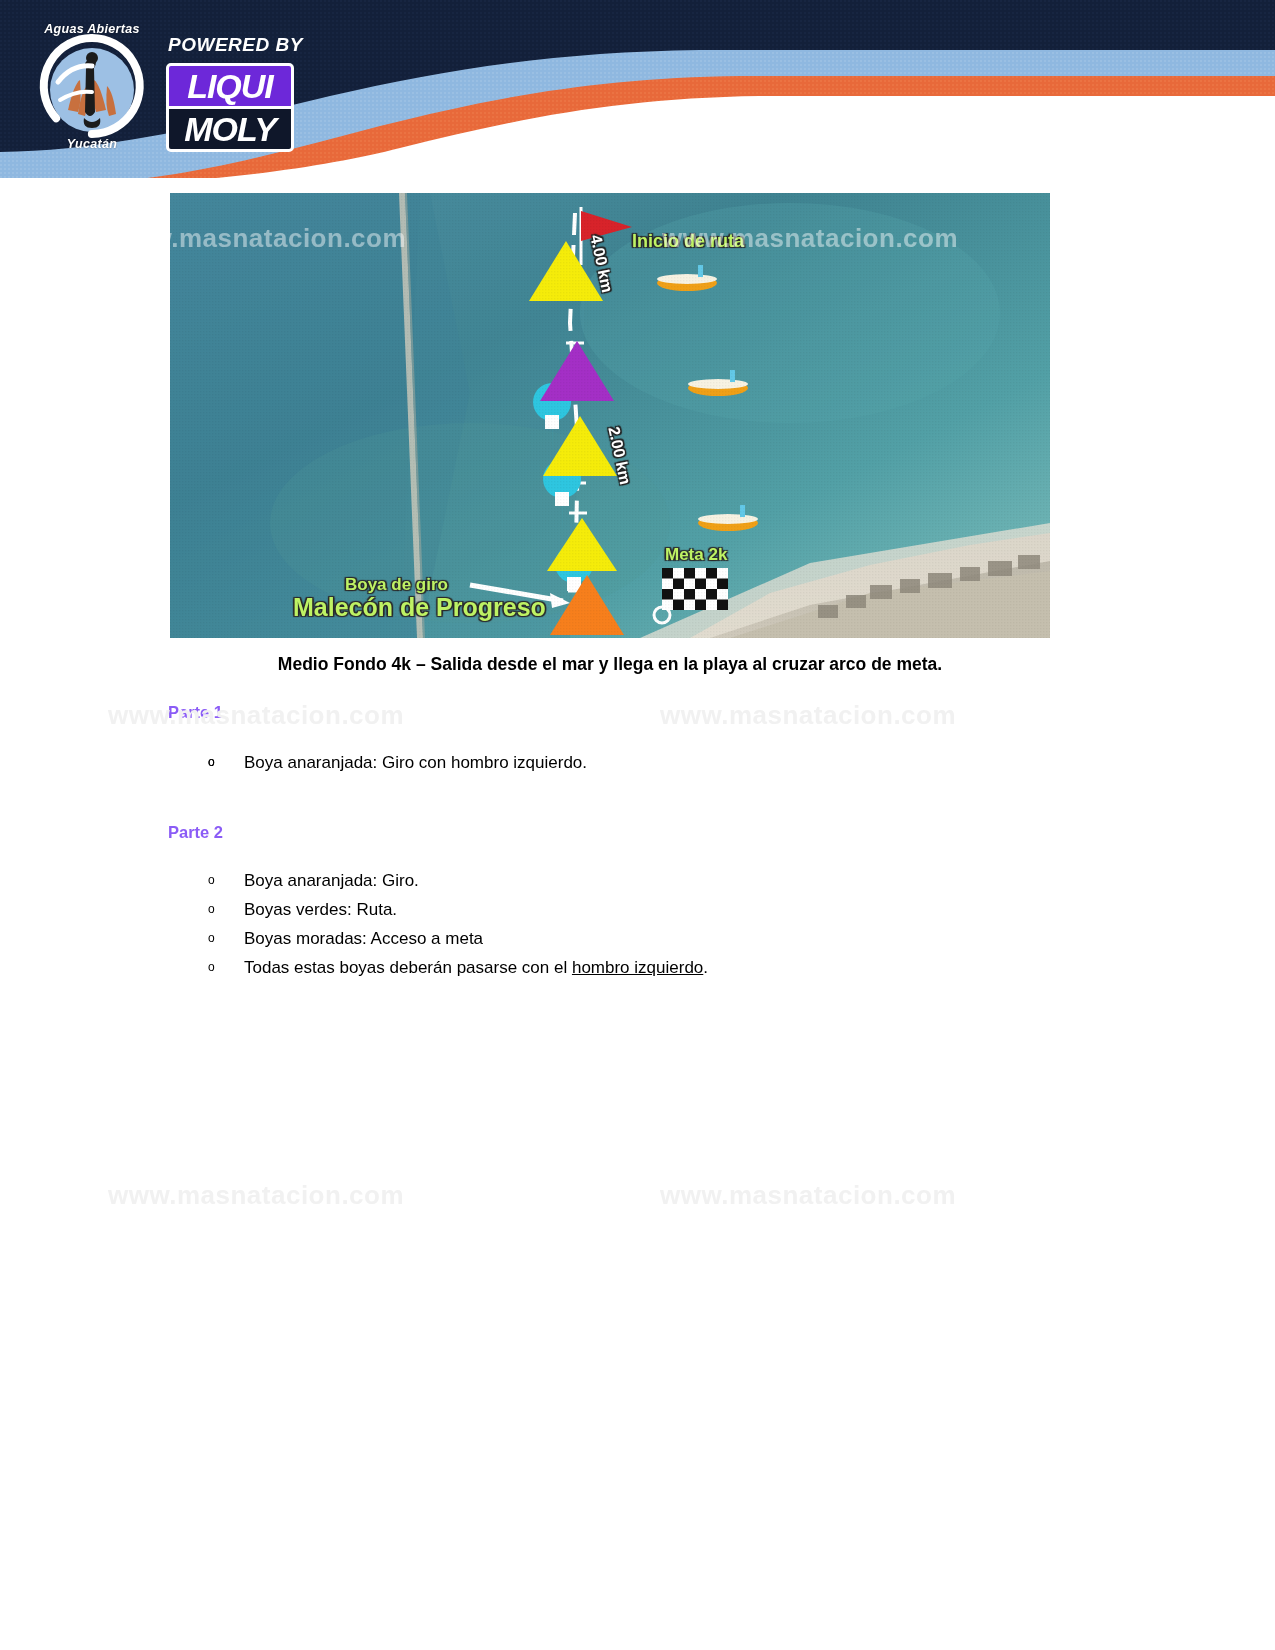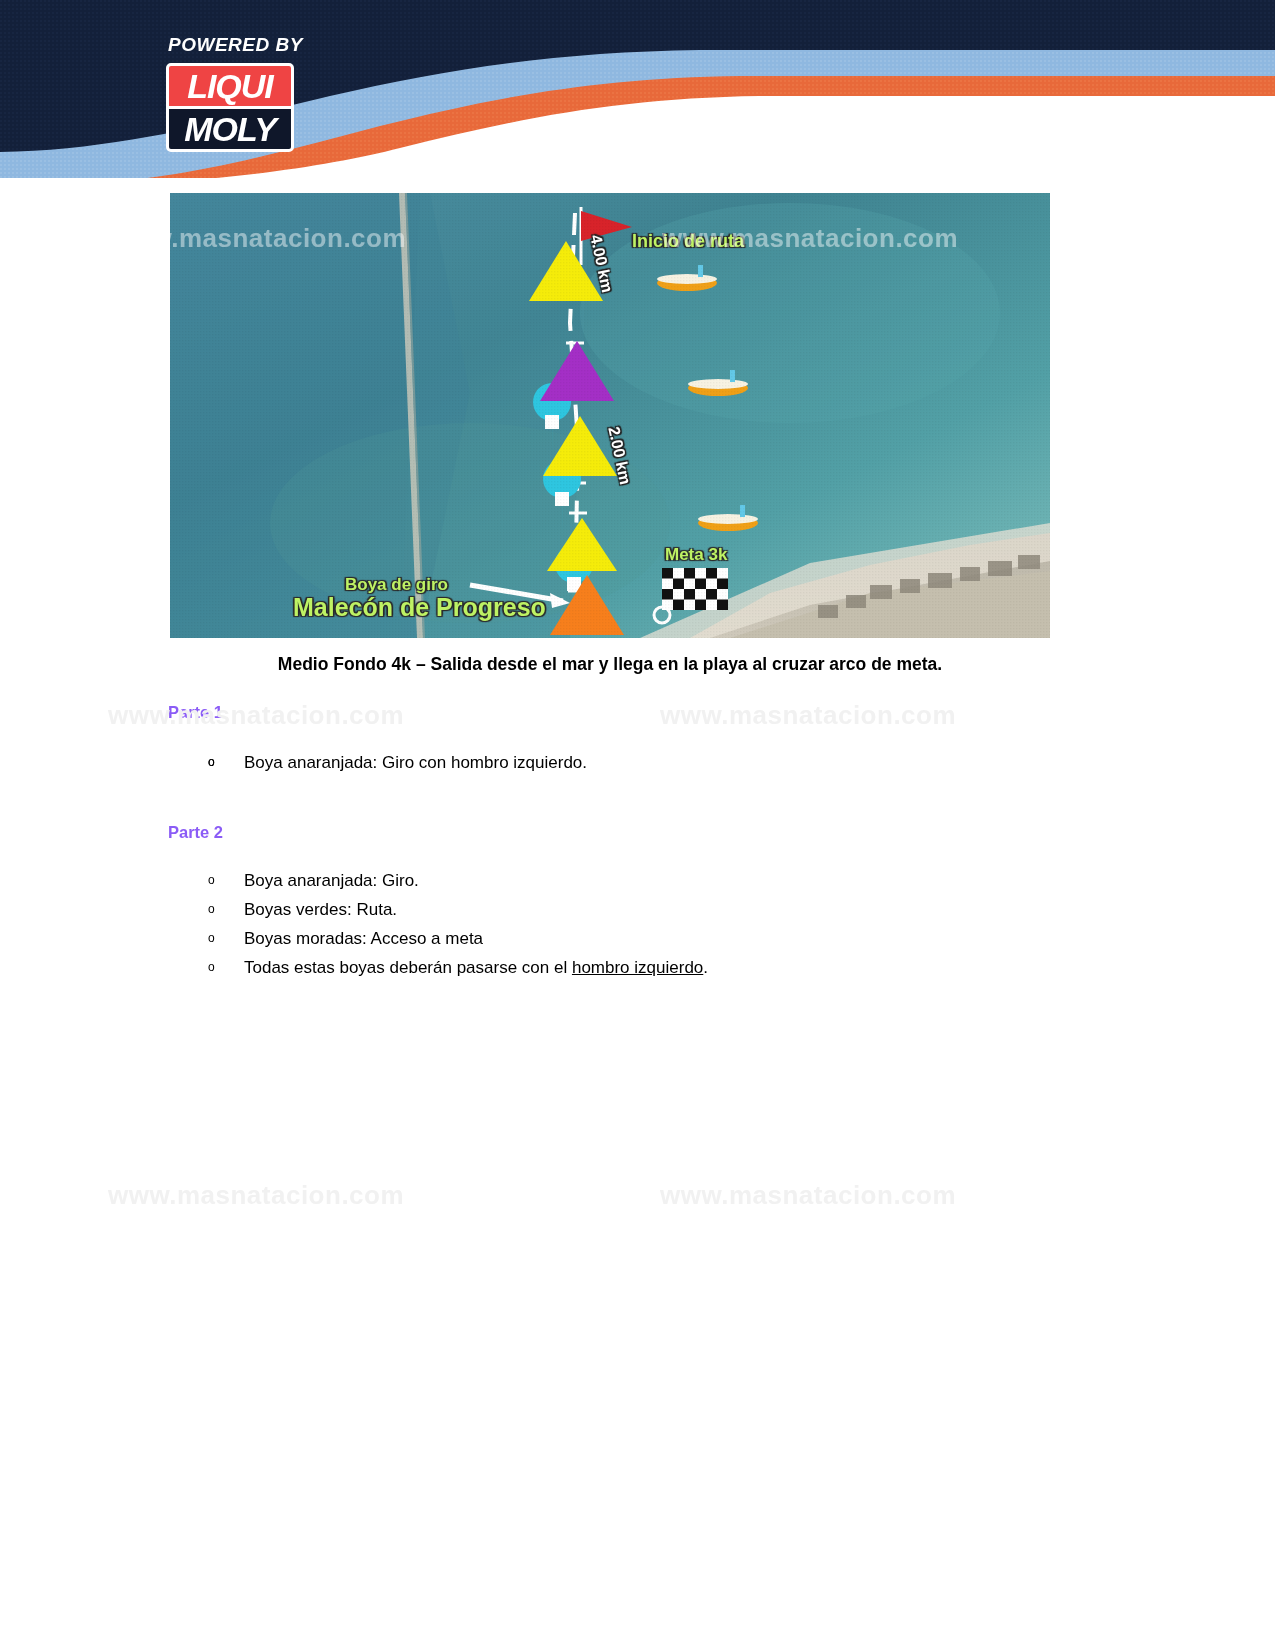--- a/index.html
+++ b/index.html
@@ -61,21 +61,21 @@
     white-space: nowrap;
   }
   .liqui-logo {
     width: 122px;
     border: 3px solid #ffffff;
     border-radius: 5px;
     overflow: hidden;
     background: #ffffff;
   }
   .liqui-top {
-    background: #ef4444;
+    background: #6d28d9;
     color: #ffffff;
     font-size: 34px;
     font-weight: bold;
     font-style: italic;
     text-align: center;
     line-height: 40px;
     letter-spacing: -1px;
     border-bottom: 3px solid #ffffff;
   }
   .liqui-bot {
@@ -216,20 +216,37 @@
         <circle cx="1" cy="1" r="0.8" fill="#f07f4f"></circle>
       </pattern>
     </defs>
     <rect x="0" y="0" width="1275" height="178" fill="url(#dots)"></rect>
     <path d="M 0 185 L 0 152 C 120 150 230 120 330 96 C 450 68 560 52 700 50 L 1275 50 L 1275 185 Z" fill="url(#dotsblue)"></path>
     <path d="M 0 185 L 60 185 C 180 182 280 152 380 126 C 500 96 600 78 740 76 L 1275 76 L 1275 185 Z" fill="url(#dotsorange)"></path>
     <path d="M 100 185 L 1275 185 L 1275 96 L 760 96 C 620 98 520 118 400 148 C 330 166 220 182 100 185 Z" fill="#ffffff"></path>
     <rect x="0" y="178" width="1275" height="7" fill="#ffffff"></rect>
   </svg>
 
+  <div class="logo-badge">
+    <svg width="108" height="140" viewBox="0 0 108 140">
+      <circle cx="54" cy="72" r="42" fill="#9dc0e4"></circle>
+      <path d="M54 20 a48 48 0 1 1 -0.5 0" fill="none" stroke="#ffffff" stroke-width="8" stroke-linecap="round" stroke-dasharray="150 40"></path>
+      <path d="M30 92 q6 -26 12 -30 q2 22 -2 32 Z" fill="#c8703e"></path>
+      <path d="M40 96 q3 -22 9 -28 q2 20 -2 30 Z" fill="#c8703e"></path>
+      <path d="M68 92 q-6 -26 -12 -30 q-2 22 2 32 Z" fill="#c8703e"></path>
+      <path d="M78 96 q-3 -22 -9 -28 q-2 20 2 30 Z" fill="#c8703e"></path>
+      <path d="M50 42 q3 -8 7 -2 q2 6 -1 10 l1 44 q-5 8 -10 0 l1 -44 q-3 -5 2 -8 Z" fill="#1c1c1c"></path>
+      <circle cx="54" cy="40" r="6" fill="#1c1c1c"></circle>
+      <path d="M46 100 q8 8 16 0 q2 10 -8 10 q-10 0 -8 -10 Z" fill="#1c1c1c"></path>
+      <path d="M20 64 q14 -18 34 -16" fill="none" stroke="#ffffff" stroke-width="5" stroke-linecap="round"></path>
+      <path d="M22 82 q16 -10 32 -8" fill="none" stroke="#ffffff" stroke-width="4" stroke-linecap="round"></path>
+    </svg>
+    <div class="logo-ring-text-top">Aguas Abiertas</div>
+    <div class="logo-ring-text-bottom">Yucatán</div>
+  </div>
 
   <div class="powered-wrap">
     <div class="powered-by">POWERED BY</div>
     <div class="liqui-logo">
       <div class="liqui-top">LIQUI</div>
       <div class="liqui-bot">MOLY</div>
     </div>
   </div>
 </div>
 
@@ -352,21 +369,21 @@
 
     <g>
       <line x1="300" y1="392" x2="393" y2="408" stroke="#ffffff" stroke-width="5"></line>
       <path d="M400 410 L380 400 L382 415 Z" fill="#ffffff"></path>
     </g>
 
     <rect x="0" y="0" width="880" height="445" fill="url(#mapdots)"></rect>
   </svg>
 
   <div class="map-label lbl-inicio">Inicio de ruta</div>
-  <div class="map-label lbl-meta">Meta 3k</div>
+  <div class="map-label lbl-meta">Meta 2k</div>
   <div class="map-label lbl-boya">Boya de giro</div>
   <div class="map-label lbl-malecon">Malecón de Progreso</div>
   <div class="km-label km-4">4.00 km</div>
   <div class="km-label km-2">2.00 km</div>
 
   <div class="watermark wm-map-l" style="position:absolute;left:-60px;top:30px;">www.masnatacion.com</div>
   <div class="watermark wm-map-r" style="position:absolute;left:492px;top:30px;">www.masnatacion.com</div>
 </div>
 
 <div class="caption">Medio Fondo 4k – Salida desde el mar y llega en la playa al cruzar arco de meta.</div>

